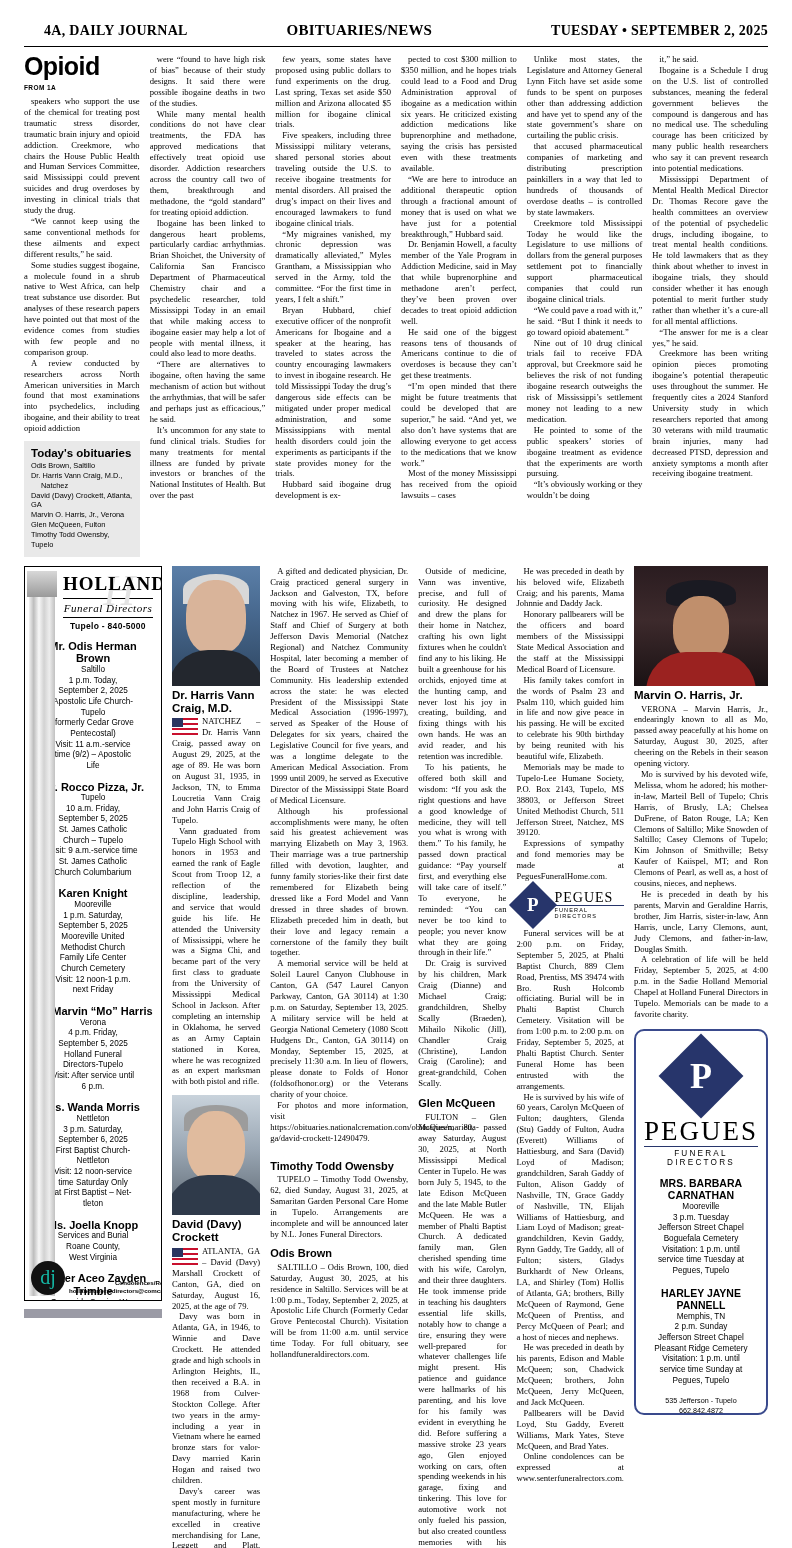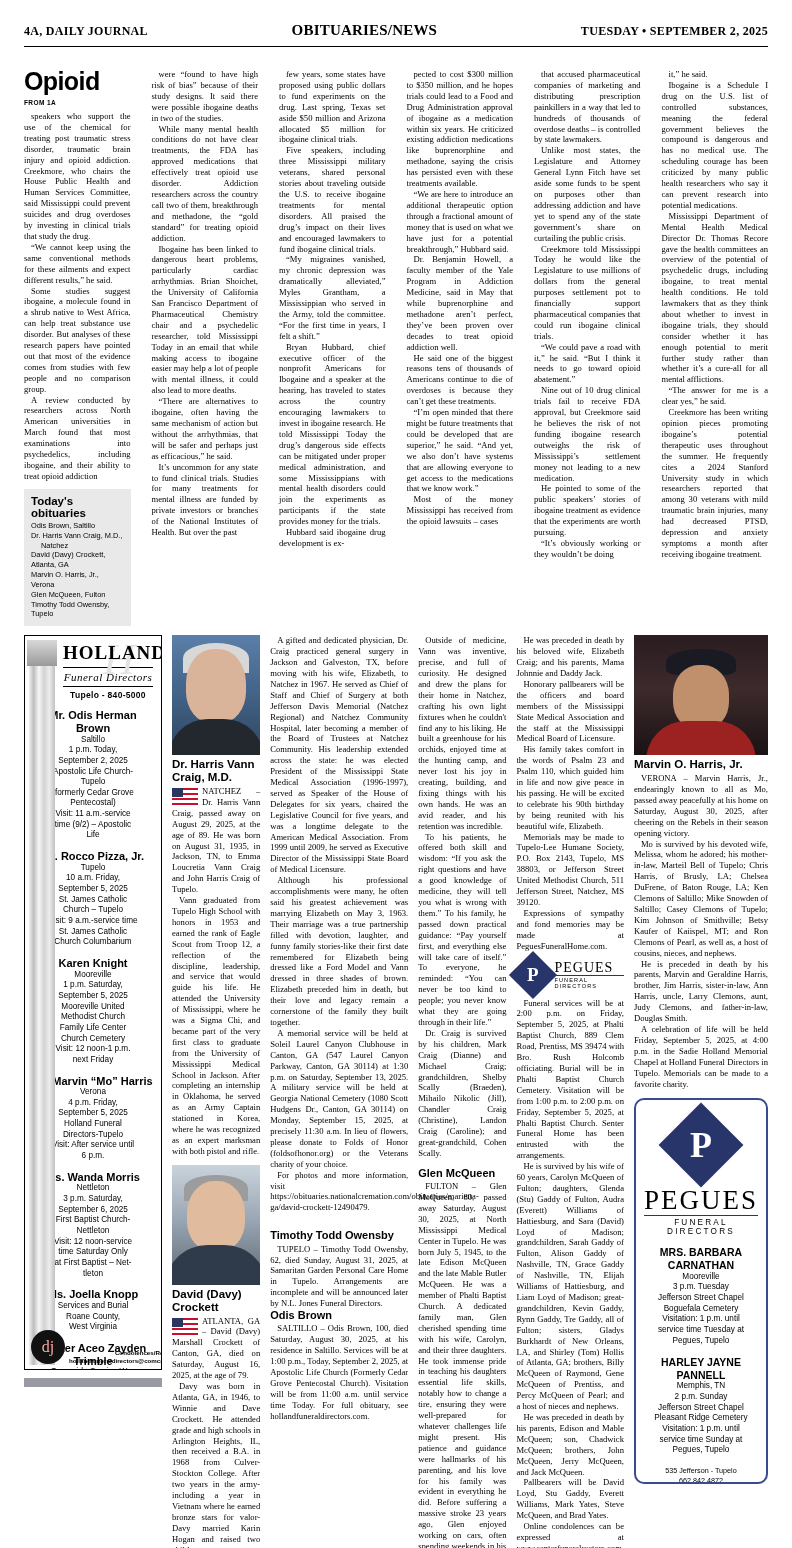--- a/index.html
+++ b/index.html
@@ -12,26 +12,26 @@
     overflow: hidden;
     position: relative;
   }
   .page { width:792px; height:1548px; position:relative; padding: 22px 24px 0 24px; }
 
   
   .masthead {
     display:flex; align-items:flex-end; justify-content:space-between;
     border-bottom: none; padding-bottom: 4px;
   }
-  .mast-left, .mast-right { font-family:"Liberation Serif",serif; font-size:12px; letter-spacing:.3px; font-weight:700; }
+  .mast-left, .mast-right { font-family:"Liberation Serif",serif; font-size:14px; letter-spacing:.3px; font-weight:700;margin-left:20px; }
   .mast-center { font-family:"Liberation Serif",serif; font-size:15px; font-weight:700; letter-spacing:.2px; }
   .mast-rule { height:1px; background:#000; margin-top:3px; }
 
   
-  .news-wrap { display:flex; gap:21px; margin-top:22px; }
+  .news-wrap { display:flex; gap:10px; margin-top:7px; }
   .ncol { width:138px; }
   .ncol.first { width:138px; }
   .headline {
     font-family:"Liberation Sans", sans-serif;
     font-weight:700; font-size:25px; line-height:1; margin-bottom:5px; letter-spacing:-.6px;
   }
   .jumpline { font-family:"Liberation Sans",sans-serif; font-size:6.5px; font-weight:700; letter-spacing:.4px; margin-bottom:5px; }
   p.body {
     font-family:"Liberation Serif", serif;
     font-size:8.6px; line-height:1.27; text-align:justify;
@@ -73,22 +73,22 @@
     font-size:44px; color:#e3e3e3; font-style:italic; z-index:1; line-height:1;
   }
   .holland-rule { height:1px; background:#000; margin:3px 0; }
   .holland-sub { font-family:"Liberation Serif",serif; font-style:italic; font-size:11px; letter-spacing:.5px; }
   .holland-phone { font-family:"Liberation Sans",sans-serif; font-weight:700; font-size:8.5px; letter-spacing:.3px; margin-top:1px; }
   .ob-entry { margin-top:9px; }
   .ob-name { font-family:"Liberation Sans",sans-serif; font-weight:700; font-size:11px; line-height:1.15; }
   .ob-det { font-family:"Liberation Sans",sans-serif; font-size:8.2px; line-height:1.3; }
   .holland-footer { position:absolute; left:6px; right:6px; bottom:5px; display:flex; align-items:flex-end; gap:4px; }
   .dj-logo {
-    width:34px; height:34px; border-radius:50%; background:#111; color:#fca5a5;
-    font-family:"Liberation Serif",serif; font-size:16px; display:flex; align-items:center; justify-content:center; flex:0 0 auto;
+    width:34px; height:34px; border-radius:50%; background:#111; color:#14b8a6;
+    font-family:"Liberation Serif",serif; font-size:20px; display:flex; align-items:center; justify-content:center; flex:0 0 auto;
   }
   .holland-footer-txt { font-family:"Liberation Sans",sans-serif; font-size:6.2px; font-weight:700; text-align:right; flex:1; line-height:1.25; }
 
   
   .gray-bar { height:9px; background:#9a9aa5; margin-top:8px; }
 
   
   .photo { width:100%; height:120px; background:#555; margin-bottom:3px; position:relative; overflow:hidden; }
   .photo.p1 { background: linear-gradient(180deg,#5b7fa8 0%,#47688e 40%,#2e4560 100%); }
   .photo.p2 { background: linear-gradient(180deg,#c9d3dc 0%,#9aa7b4 45%,#5c6670 100%); }
@@ -195,22 +195,22 @@
     <div class="ncol">
       <p class="body">pected to cost $300 million to $350 million, and he hopes trials could lead to a Food and Drug Administration approval of ibogaine as a medication within six years. He criticized existing addiction medications like buprenorphine and methadone, saying the crisis has persisted even with these treatments available.</p>
       <p class="body">“We are here to introduce an additional therapeutic option through a fractional amount of money that is used on what we have just for a potential breakthrough,” Hubbard said.</p>
       <p class="body">Dr. Benjamin Howell, a faculty member of the Yale Program in Addiction Medicine, said in May that while buprenorphine and methadone aren’t perfect, they’ve been proven over decades to treat opioid addiction well.</p>
       <p class="body">He said one of the biggest reasons tens of thousands of Americans continue to die of overdoses is because they can’t get these treatments.</p>
       <p class="body">“I’m open minded that there might be future treatments that could be developed that are superior,” he said. “And yet, we also don’t have systems that are allowing everyone to get access to the medications that we know work.”</p>
       <p class="body">Most of the money Mississippi has received from the opioid lawsuits – cases</p>
     </div>
 
     <div class="ncol">
+      <p class="body">Unlike most states, the Legislature and Attorney General Lynn Fitch have set aside some funds to be spent on purposes other than addressing addiction and have yet to spend any of the state government’s share on curtailing the public crisis.</p>
       <p class="body">that accused pharmaceutical companies of marketing and distributing prescription painkillers in a way that led to hundreds of thousands of overdose deaths – is controlled by state lawmakers.</p>
-      <p class="body">Unlike most states, the Legislature and Attorney General Lynn Fitch have set aside some funds to be spent on purposes other than addressing addiction and have yet to spend any of the state government’s share on curtailing the public crisis.</p>
       <p class="body">Creekmore told Mississippi Today he would like the Legislature to use millions of dollars from the general purposes settlement pot to financially support pharmaceutical companies that could run ibogaine clinical trials.</p>
       <p class="body">“We could pave a road with it,” he said. “But I think it needs to go toward opioid abatement.”</p>
       <p class="body">Nine out of 10 drug clinical trials fail to receive FDA approval, but Creekmore said he believes the risk of not funding ibogaine research outweighs the risk of Mississippi’s settlement money not leading to a new medication.</p>
       <p class="body">He pointed to some of the public speakers’ stories of ibogaine treatment as evidence that the experiments are worth pursuing.</p>
       <p class="body">“It’s obviously working or they wouldn’t be doing</p>
     </div>
 
     <div class="ncol">
       <p class="body">it,” he said.</p>
       <p class="body">Ibogaine is a Schedule I drug on the U.S. list of controlled substances, meaning the federal government believes the compound is dangerous and has no medical use. The scheduling courage has been criticized by many public health researchers who say it can prevent research into potential medications.</p>
@@ -360,21 +360,21 @@
 
     <div class="lcol">
       <p class="body">A gifted and dedicated physician, Dr. Craig practiced general surgery in Jackson and Galveston, TX, before moving with his wife, Elizabeth, to Natchez in 1967. He served as Chief of Staff and Chief of Surgery at both Jefferson Davis Memorial (Natchez Regional) and Natchez Community Hospital, later becoming a member of the Board of Trustees at Natchez Community. His leadership extended across the state: he was elected President of the Mississippi State Medical Association (1996-1997), served as Speaker of the House of Delegates for six years, chaired the Legislative Council for five years, and was a longtime delegate to the American Medical Association. From 1999 until 2009, he served as Executive Director of the Mississippi State Board of Medical Licensure.</p>
       <p class="body">Although his professional accomplishments were many, he often said his greatest achievement was marrying Elizabeth on May 3, 1963. Their marriage was a true partnership filled with devotion, laughter, and funny family stories-like their first date remembered for Elizabeth being dressed like a Ford Model and Vann dressed in three shades of brown. Elizabeth preceded him in death, but their love and legacy remain a cornerstone of the family they built together.</p>
       <p class="body">A memorial service will be held at Soleil Laurel Canyon Clubhouse in Canton, GA (547 Laurel Canyon Parkway, Canton, GA 30114) at 1:30 p.m. on Saturday, September 13, 2025. A military service will be held at Georgia National Cemetery (1080 Scott Hudgens Dr., Canton, GA 30114) on Monday, September 15, 2025, at precisely 11:30 a.m. In lieu of flowers, please donate to Folds of Honor (foldsofhonor.org) or the Veterans charity of your choice.</p>
       <p class="body">For photos and more information, visit https://obituaries.nationalcremation.com/obituaries/marietta-ga/david-crockett-12490479.</p>
 
       <div class="ob-head small" style="margin-top:16px">Timothy Todd Owensby</div>
       <p class="body">TUPELO – Timothy Todd Owensby, 62, died Sunday, August 31, 2025, at Samaritan Garden Personal Care Home in Tupelo. Arrangements are incomplete and will be announced later by N.L. Jones Funeral Directors.</p>
 
-      <div class="ob-head small" style="margin-top:0">Odis Brown</div>
+      <div class="ob-head small" style="margin-top:8px">Odis Brown</div>
       <p class="body">SALTILLO – Odis Brown, 100, died Saturday, August 30, 2025, at his residence in Saltillo. Services will be at 1:00 p.m., Today, September 2, 2025, at Apostolic Life Church (Formerly Cedar Grove Pentecostal Church). Visitation will be from 11:00 a.m. until service time Today. For full obituary, see hollandfuneraldirectors.com.</p>
     </div>
 
     <div class="lcol">
       <p class="body">Outside of medicine, Vann was inventive, precise, and full of curiosity. He designed and drew the plans for their home in Natchez, crafting his own light fixtures when he couldn't find any to his liking. He built a greenhouse for his orchids, enjoyed time at the hunting camp, and never lost his joy in creating, building, and fixing things with his own hands. He was an avid reader, and his retention was incredible.</p>
       <p class="body">To his patients, he offered both skill and wisdom: “If you ask the right questions and have a good knowledge of medicine, they will tell you what is wrong with them.” To his family, he passed down practical guidance: “Pay yourself first, and everything else will take care of itself.” To everyone, he reminded: “You can never be too kind to people; you never know what they are going through in their life.”</p>
       <p class="body">Dr. Craig is survived by his children, Mark Craig (Dianne) and Michael Craig; grandchildren, Shelby Scally (Braeden), Mihailo Nikolic (Jill), Chandler Craig (Christine), Landon Craig (Caroline); and great-grandchild, Cohen Scally.</p>
 
       <div class="ob-head small" style="margin-top:8px">Glen McQueen</div>
       <p class="body">FULTON – Glen McQueen, 80, passed away Saturday, August 30, 2025, at North Mississippi Medical Center in Tupelo. He was born July 5, 1945, to the late Edison McQueen and the late Mable Butler McQueen. He was a member of Phalti Baptist Church. A dedicated family man, Glen cherished spending time with his wife, Carolyn, and their three daughters. He took immense pride in teaching his daughters essential life skills, notably how to change a tire, ensuring they were well-prepared for whatever challenges life might present. His patience and guidance were hallmarks of his parenting, and his love for his family was evident in everything he did. Before suffering a massive stroke 23 years ago, Glen enjoyed working on cars, often spending weekends in his garage, fixing and tinkering. This love for automotive work not only fueled his passion, but also created countless memories with his family, as they would often join him in his projects, learning and laughing together. Though the stroke changed many aspects of his life, Glen faced the challenges with remarkable courage and resilience. He was an inspiration to all who knew him, demonstrating unwavering strength and a steadfast commitment to his family.</p>

